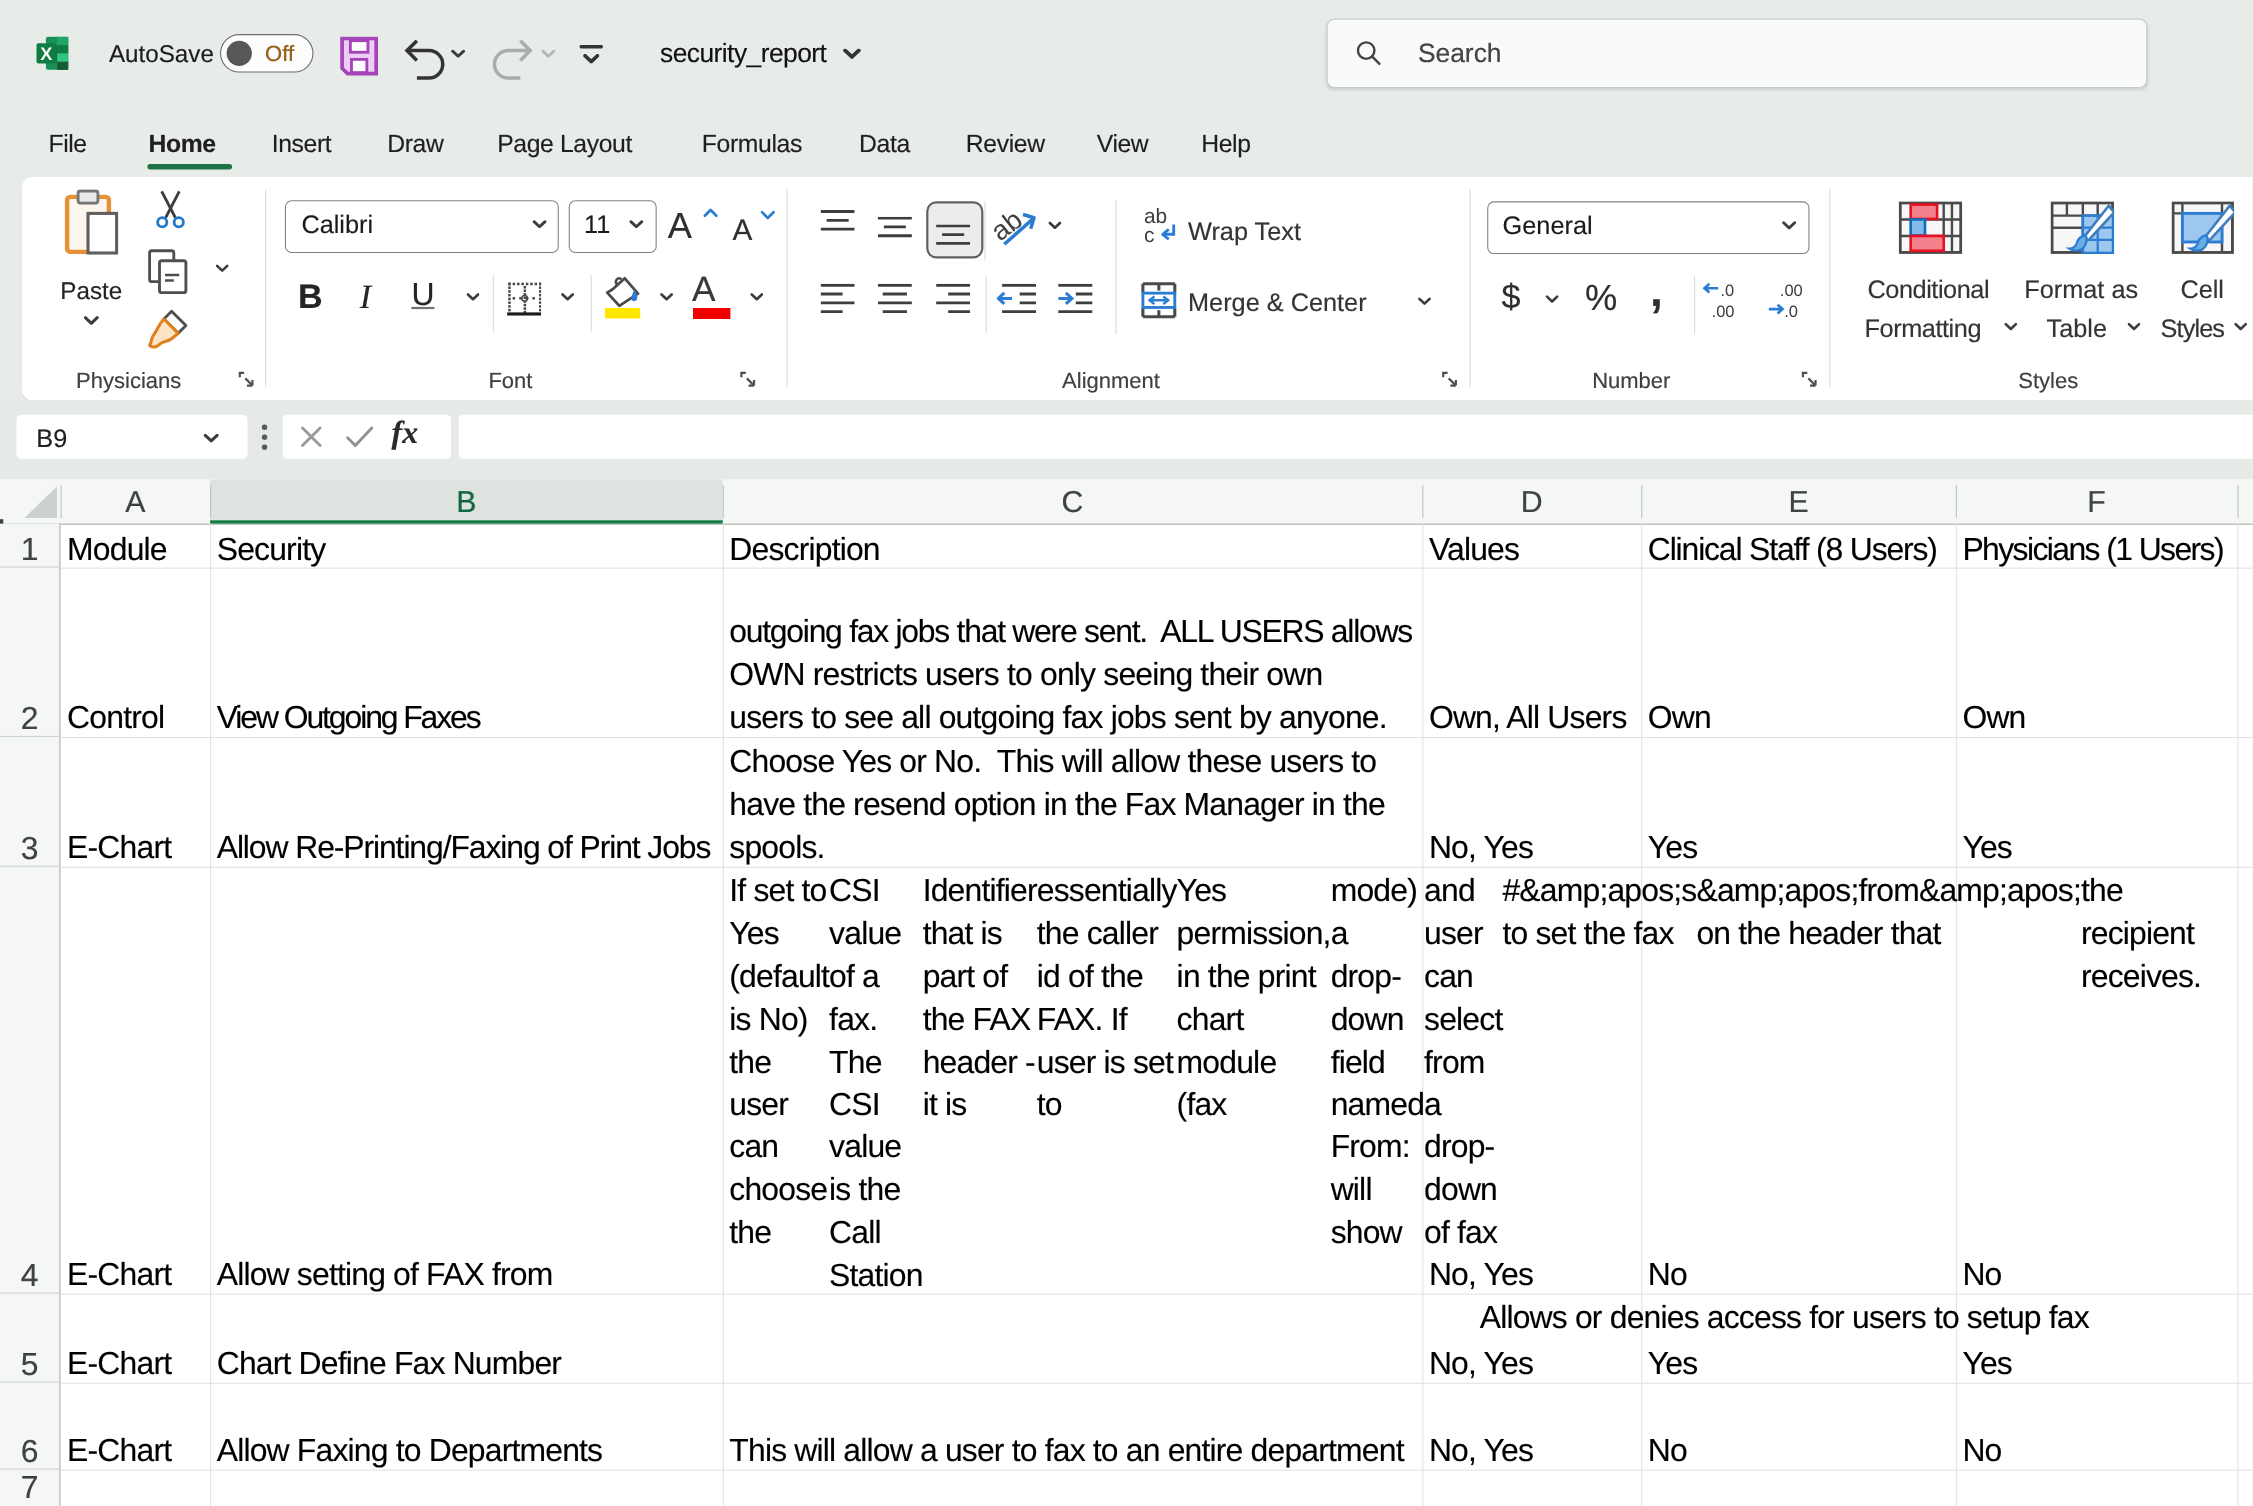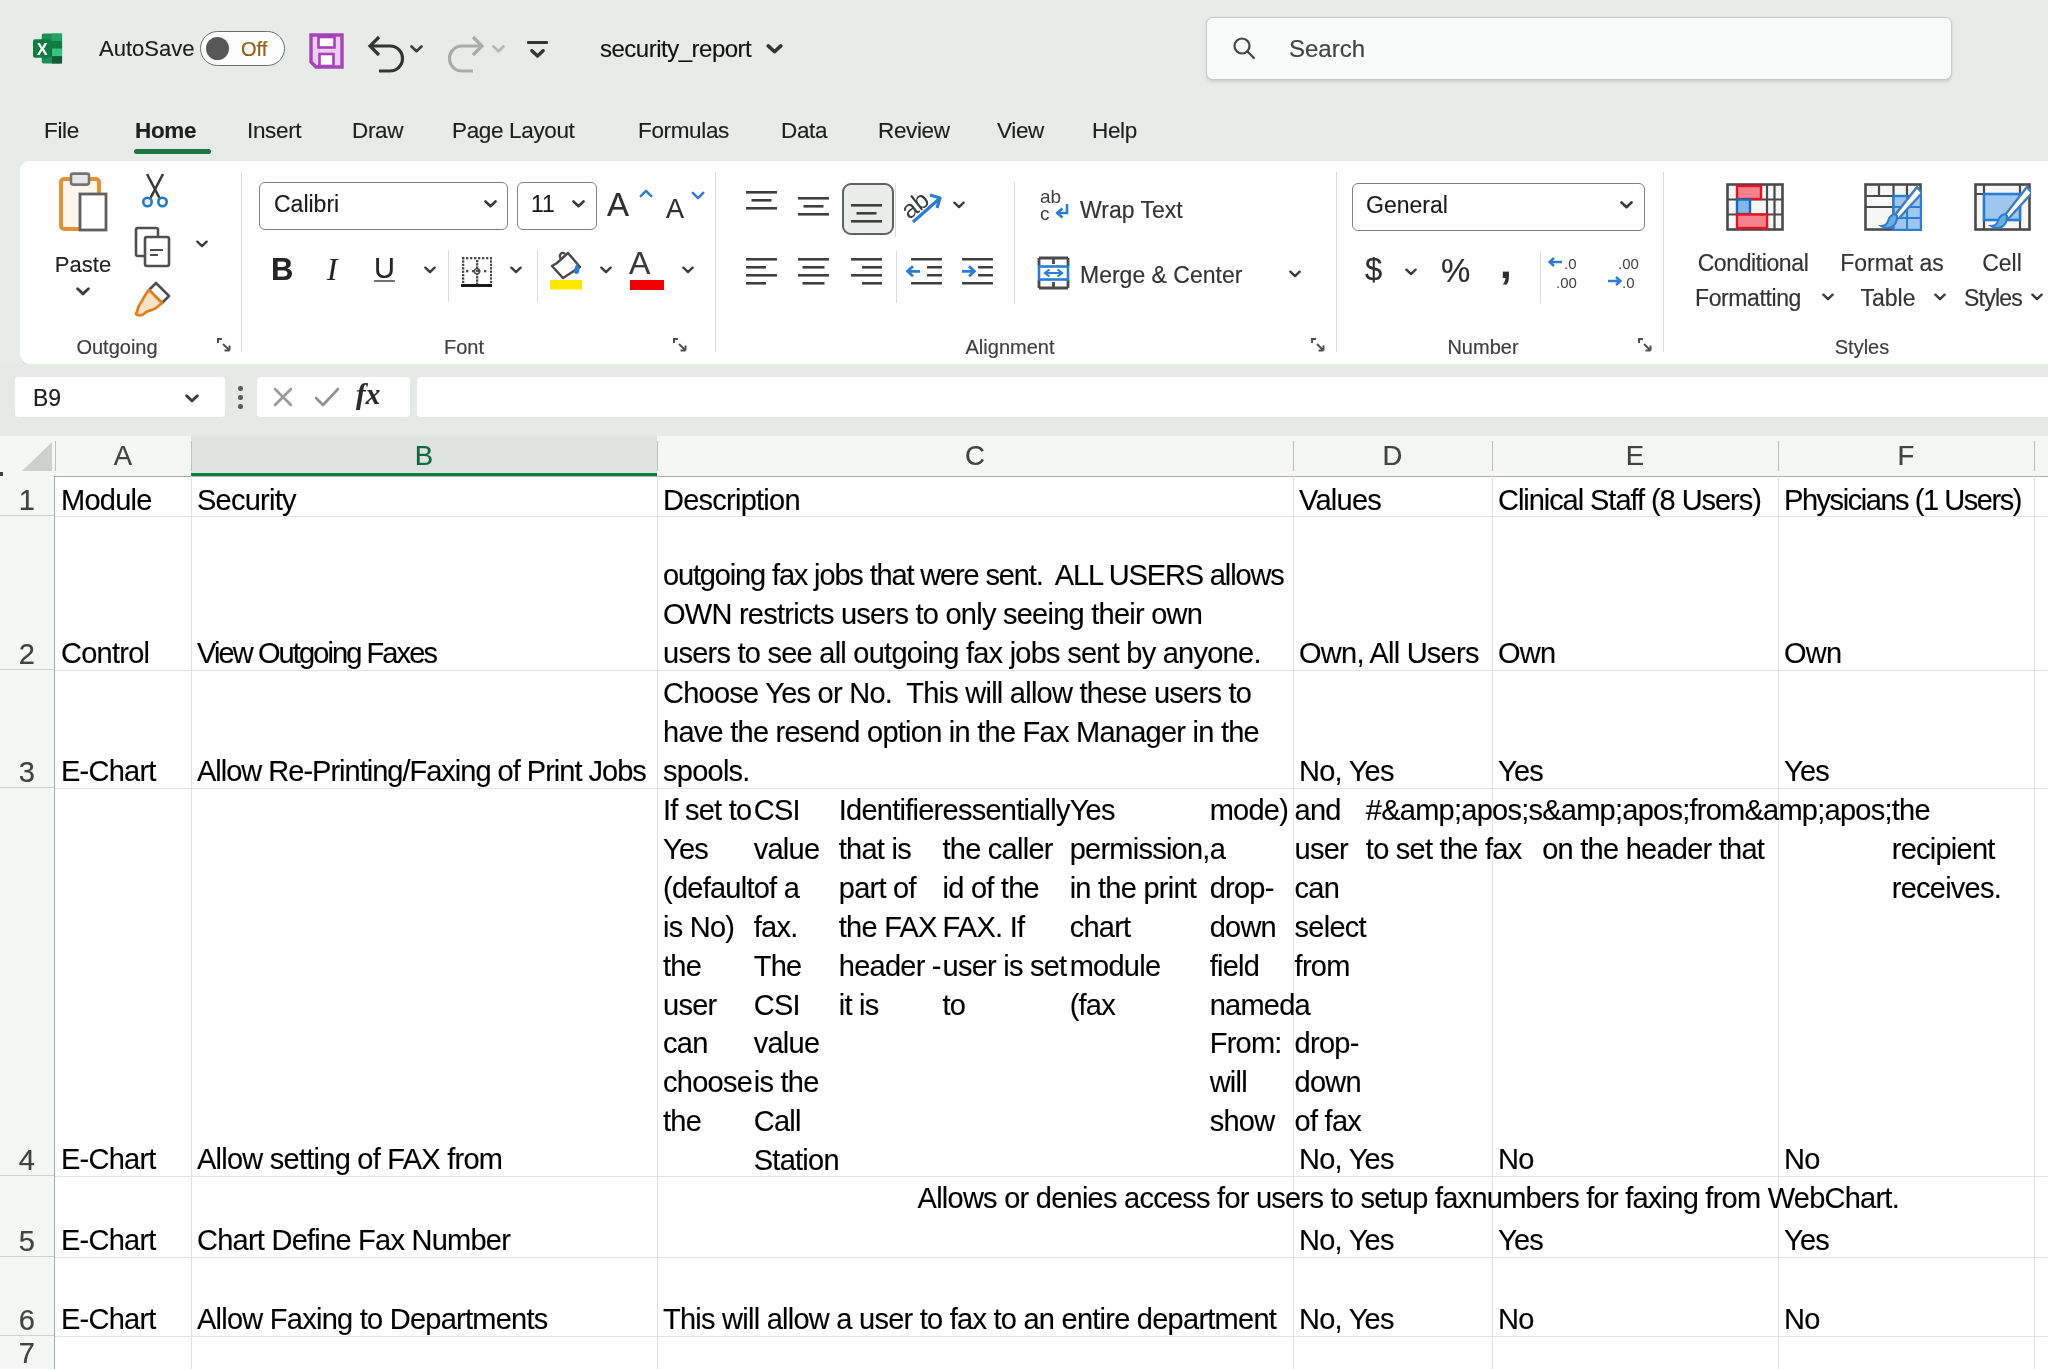--- a/index.html
+++ b/index.html
@@ -66,21 +66,21 @@
 <div class="abs" style="left:781px;top:118px;font-size:22.5px;letter-spacing:-0.35px;color:#1f1f1f;">Data</div>
 <div class="abs" style="left:878px;top:118px;font-size:22.5px;letter-spacing:-0.35px;color:#1f1f1f;">Review</div>
 <div class="abs" style="left:997px;top:118px;font-size:22.5px;letter-spacing:-0.35px;color:#1f1f1f;">View</div>
 <div class="abs" style="left:1092px;top:118px;font-size:22.5px;letter-spacing:-0.35px;color:#1f1f1f;">Help</div>
 <div class="abs" style="left:134px;top:149px;width:77px;height:4.5px;background:#1e7446;border-radius:2.5px;"></div>
 <div class="abs" style="left:20px;top:161px;width:2028px;height:203px;background:#fff;border-radius:9px 0 0 9px;box-shadow:0 1px 0 #d0d4d1;"></div>
 <div class="abs" style="left:241px;top:172px;width:1px;height:180px;background:#d9dcd9;"></div>
 <div class="abs" style="left:715px;top:172px;width:1px;height:180px;background:#d9dcd9;"></div>
 <div class="abs" style="left:1336px;top:172px;width:1px;height:180px;background:#d9dcd9;"></div>
 <div class="abs" style="left:1663px;top:172px;width:1px;height:180px;background:#d9dcd9;"></div>
-<div class="abs" style="left:37px;top:336px;width:160px;text-align:center;font-size:20px;color:#3f433f;">Outgoing</div>
+<div class="abs" style="left:37px;top:336px;width:160px;text-align:center;font-size:20px;color:#3f433f;">Physicians</div>
 <div class="abs" style="left:384px;top:336px;width:160px;text-align:center;font-size:20px;color:#3f433f;">Font</div>
 <div class="abs" style="left:930px;top:336px;width:160px;text-align:center;font-size:20px;color:#3f433f;">Alignment</div>
 <div class="abs" style="left:1403px;top:336px;width:160px;text-align:center;font-size:20px;color:#3f433f;">Number</div>
 <div class="abs" style="left:1782px;top:336px;width:160px;text-align:center;font-size:20px;color:#3f433f;">Styles</div>
 <svg class="abs" style="left:216px;top:337px" width="17" height="17" viewBox="0 0 17 17">
     <path d="M2 6 V2 H6" fill="none" stroke="#4e524f" stroke-width="2"></path>
     <path d="M7 7 L13.5 13.5 M13.5 13.5 V8.5 M13.5 13.5 H8.5" fill="none" stroke="#4e524f" stroke-width="2"></path>
   </svg>
 <svg class="abs" style="left:672px;top:337px" width="17" height="17" viewBox="0 0 17 17">
     <path d="M2 6 V2 H6" fill="none" stroke="#4e524f" stroke-width="2"></path>
@@ -489,21 +489,20 @@
     <div>No</div>
   </div>
 <div class="abs" style="left:61px;top:1176px;width:736px;height:81px;display:flex;flex-direction:column;justify-content:flex-end;font-size:29px;letter-spacing:-0.75px;color:#000;line-height:38.9px;transform:translateY(3px);box-sizing:border-box;">
     <div>E-Chart</div>
   </div>
 <div class="abs" style="left:197px;top:1176px;width:1066px;height:81px;display:flex;flex-direction:column;justify-content:flex-end;font-size:29px;letter-spacing:-0.75px;color:#000;line-height:38.9px;transform:translateY(3px);box-sizing:border-box;">
     <div>Chart Define Fax Number</div>
   </div>
 <div class="abs" style="left:663px;top:1176px;width:1236px;height:81px;display:flex;flex-direction:row;justify-content:flex-end;font-size:29px;letter-spacing:-0.75px;color:#000;line-height:38.9px;transform:translateY(3px);box-sizing:border-box;">
     <div>Allows or denies access for users to setup fax</div>
-    <div>numbers for faxing from WebChart.</div>
   </div>
 <div class="abs" style="left:1299px;top:1176px;width:799px;height:81px;display:flex;flex-direction:column;justify-content:flex-end;font-size:29px;letter-spacing:-0.75px;color:#000;line-height:38.9px;transform:translateY(3px);box-sizing:border-box;">
     <div>No, Yes</div>
   </div>
 <div class="abs" style="left:1498px;top:1176px;width:886px;height:81px;display:flex;flex-direction:column;justify-content:flex-end;font-size:29px;letter-spacing:-0.75px;color:#000;line-height:38.9px;transform:translateY(3px);box-sizing:border-box;">
     <div>Yes</div>
   </div>
 <div class="abs" style="left:1784px;top:1176px;width:856px;height:81px;display:flex;flex-direction:column;justify-content:flex-end;font-size:29px;letter-spacing:-0.75px;color:#000;line-height:38.9px;transform:translateY(3px);box-sizing:border-box;">
     <div>Yes</div>
   </div>

